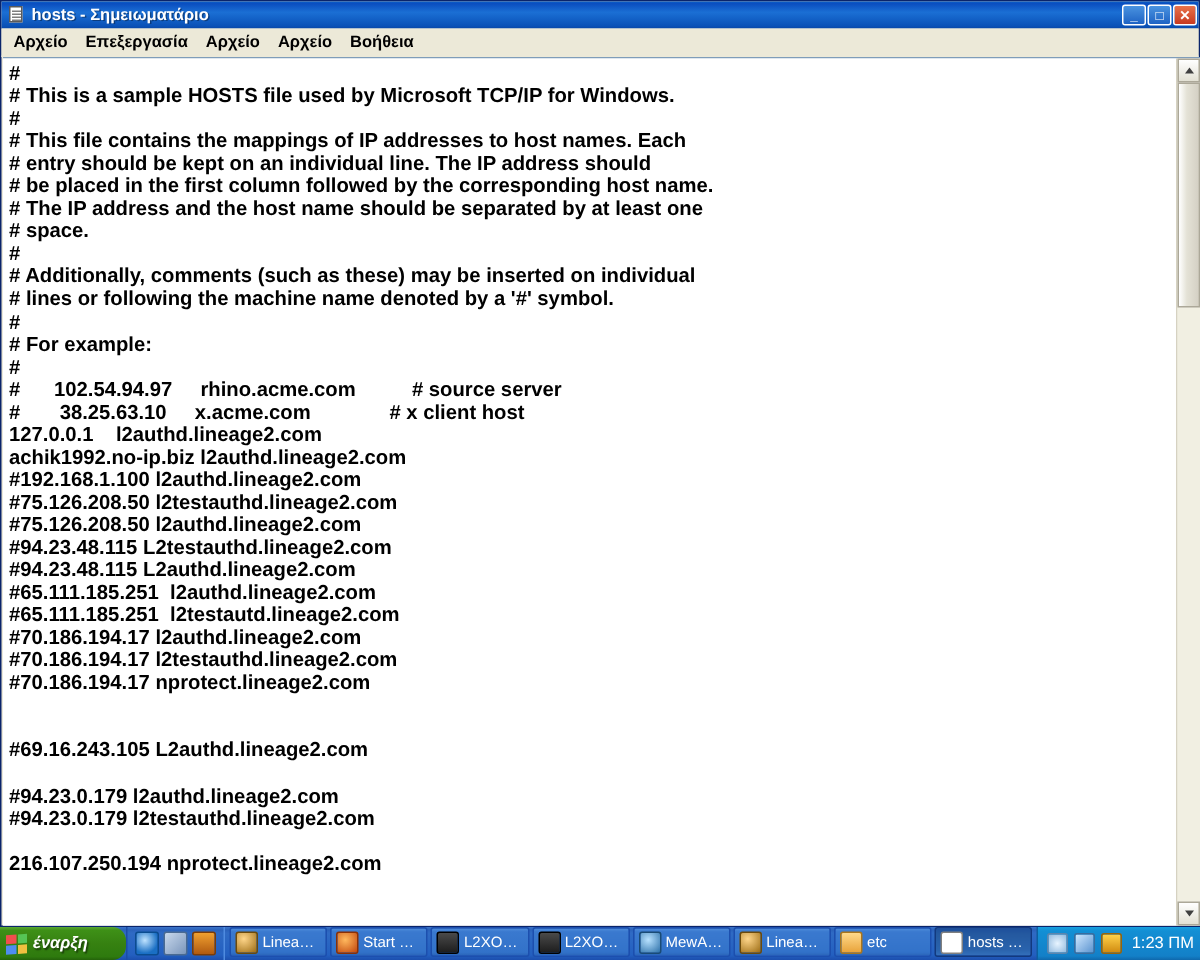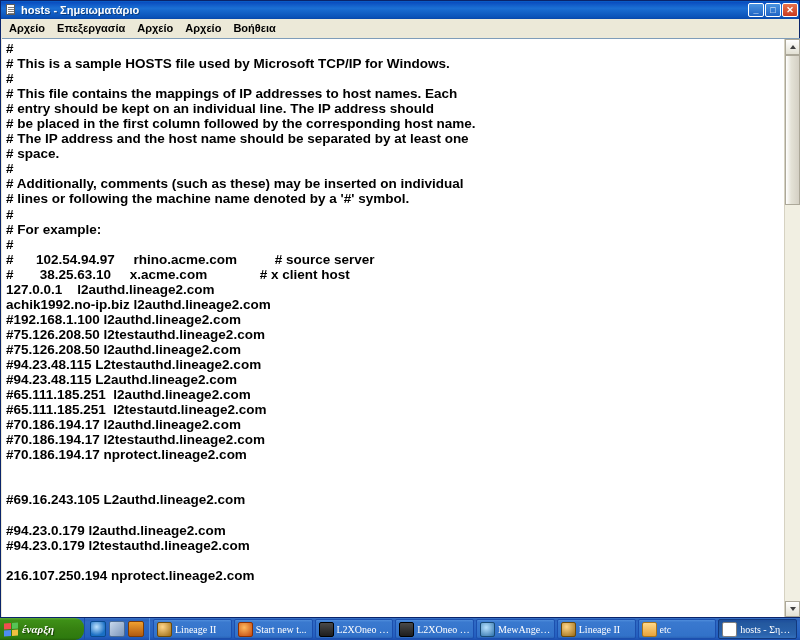--- a/index.html
+++ b/index.html
@@ -182,23 +182,22 @@
 
   
   #taskbar {
     position: absolute;
     left: 0;
     bottom: 0;
     width: 800px;
     height: 22px;
     background: linear-gradient(to bottom, #3b74c8 0%, #2b62bb 9%, #2f6ac4 18%, #235fc0 85%, #1c4fae 100%);
     display: flex;
-    align-items: center;
-    box-sizing: border-box;
-    font-family: Liberation Serif, serif;
+    align-items: flex-start;
+    box-sizing: border-box;
   }
   .start-button {
     height: 22px;
     min-width: 72px;
     background: linear-gradient(to bottom, #5aa832 0%, #3e9017 10%, #368111 50%, #2e7a0e 90%, #24620a 100%);
     border-top-right-radius: 9px;
     border-bottom-right-radius: 9px;
     display: flex;
     align-items: center;
     padding: 0 8px 0 4px;
@@ -437,14 +436,20 @@
     <div class="task-btn">
       <span class="task-icon ti-folder"></span>
       <span class="task-label">etc</span>
     </div>
     <div class="task-btn active">
       <span class="task-icon ti-note"></span>
       <span class="task-label">hosts - Σημ...</span>
     </div>
   </div>
 
+  <div class="tray">
+    <span class="tray-icon volume"></span>
+    <span class="tray-icon network"></span>
+    <span class="tray-icon shield"></span>
+    <span class="tray-time">1:23 ΠΜ</span>
+  </div>
 
 </div>
 
 </body></html>

